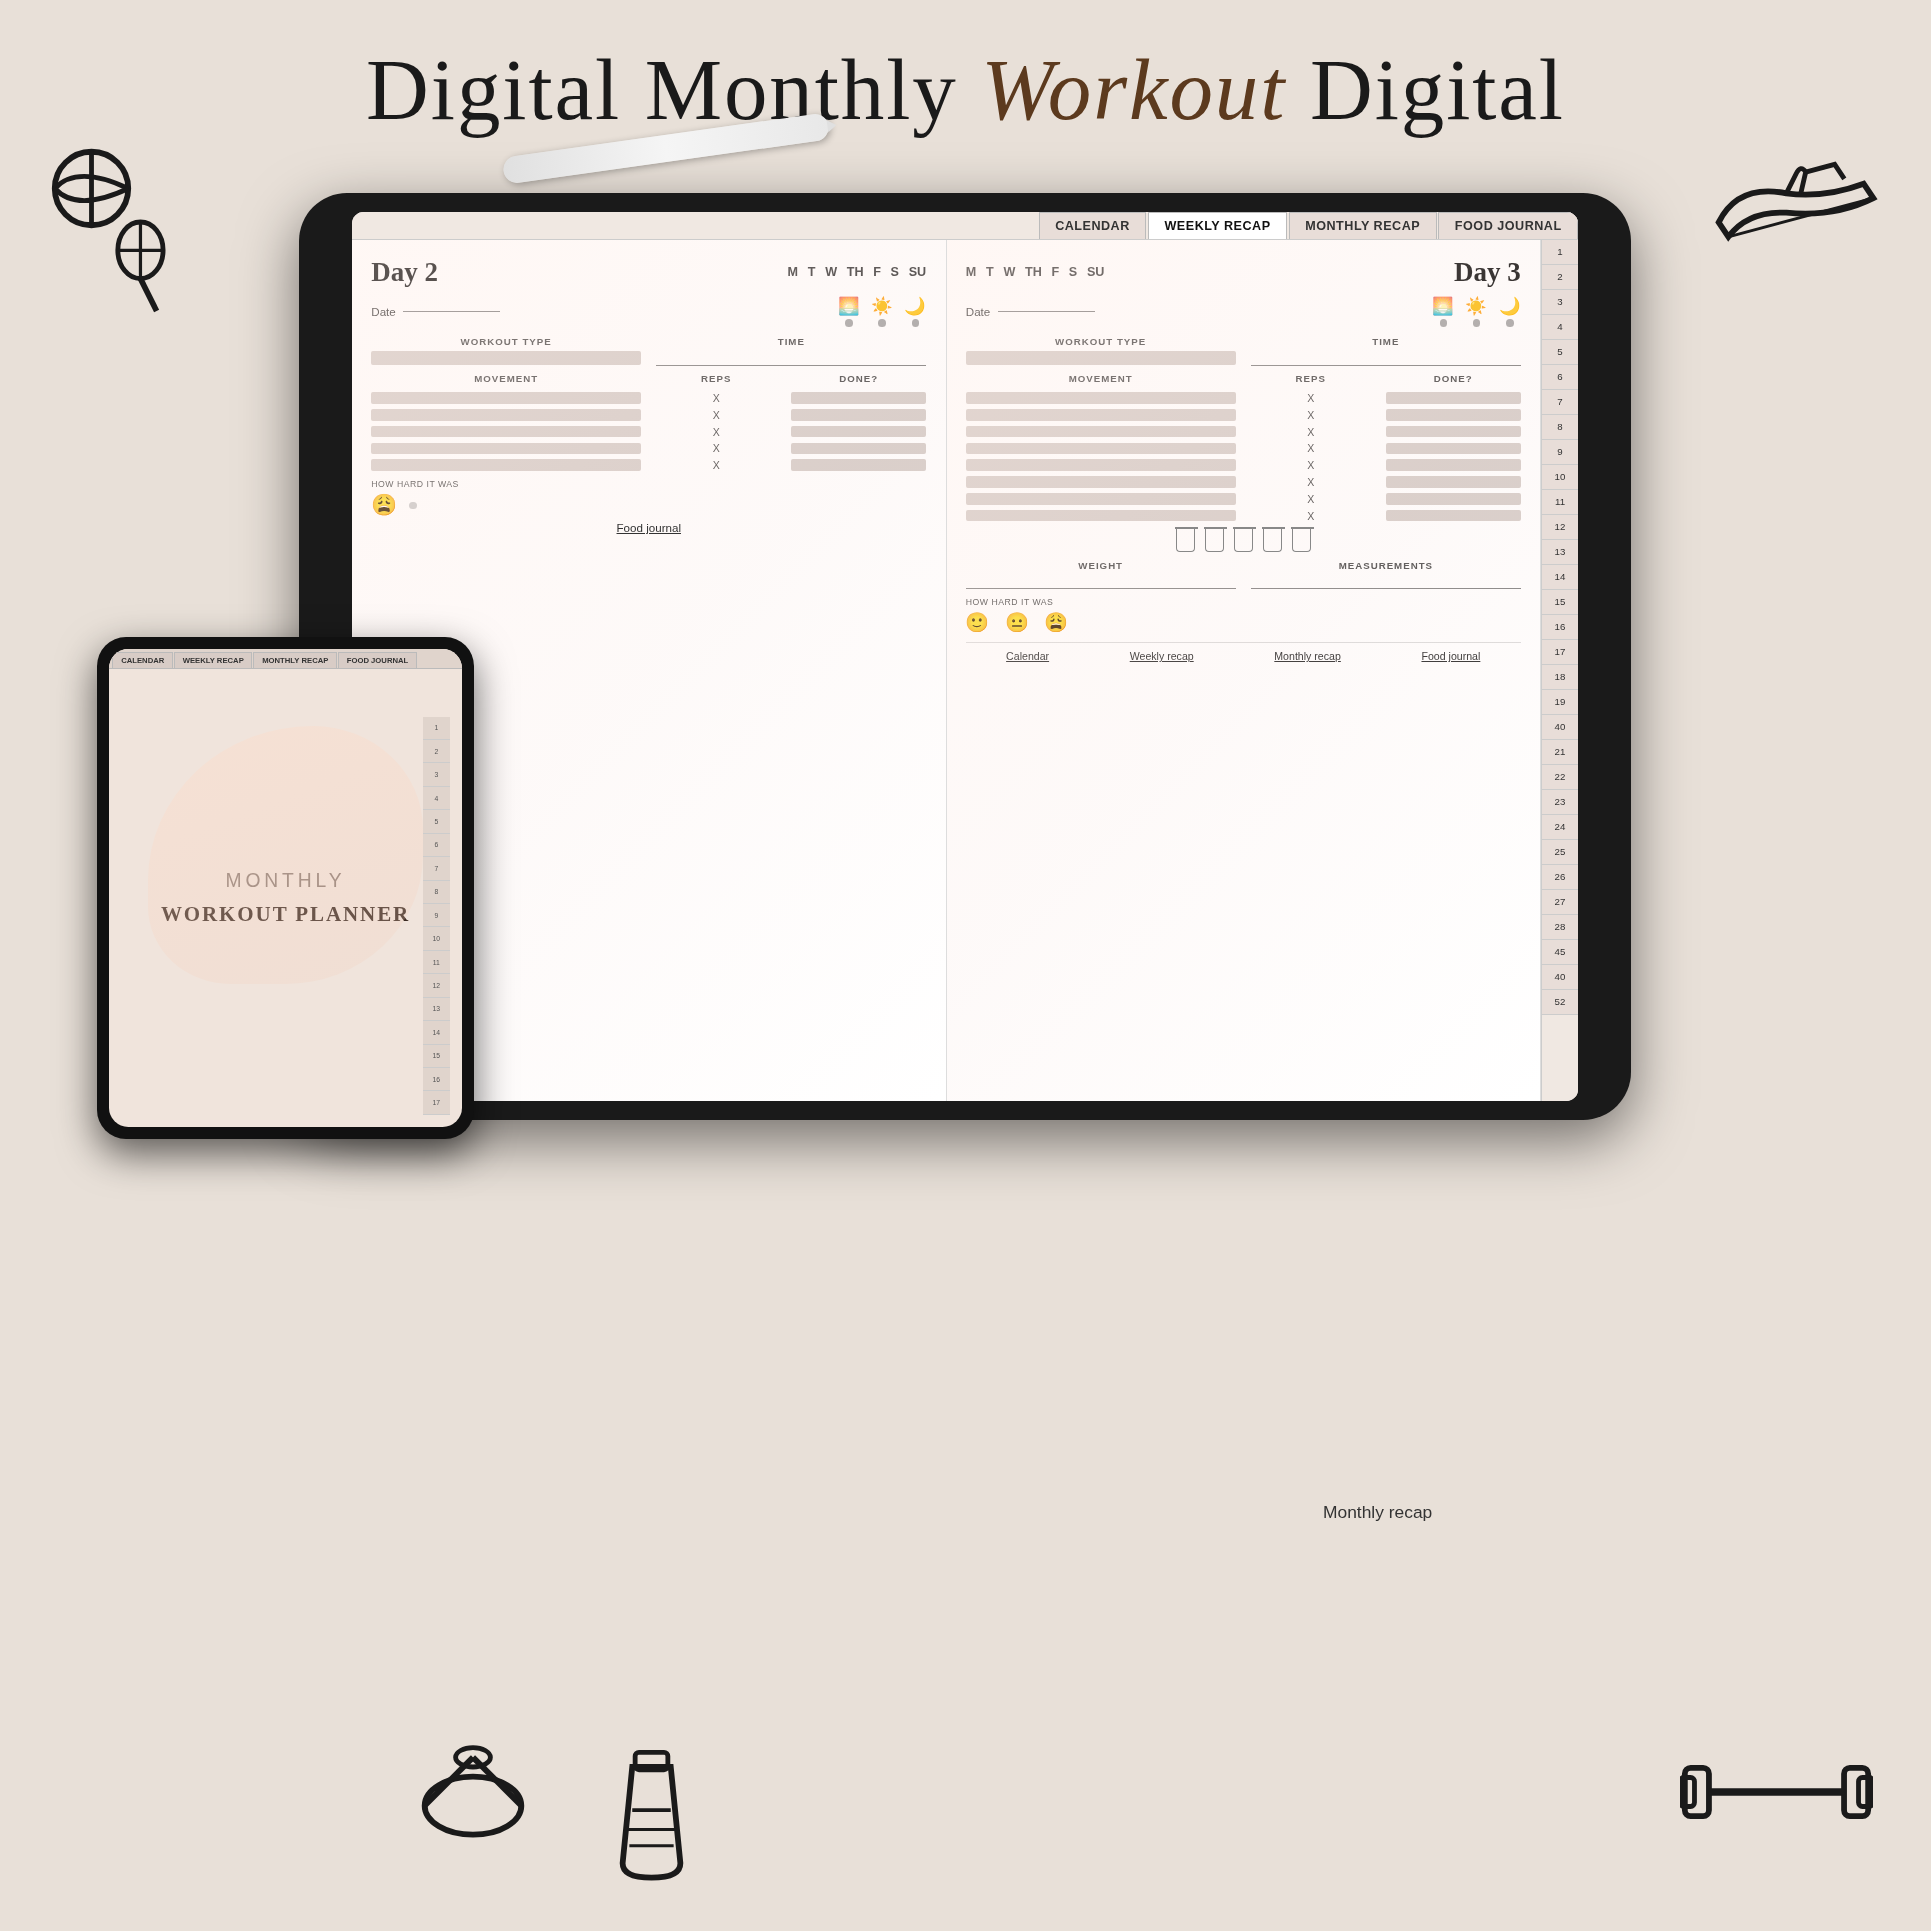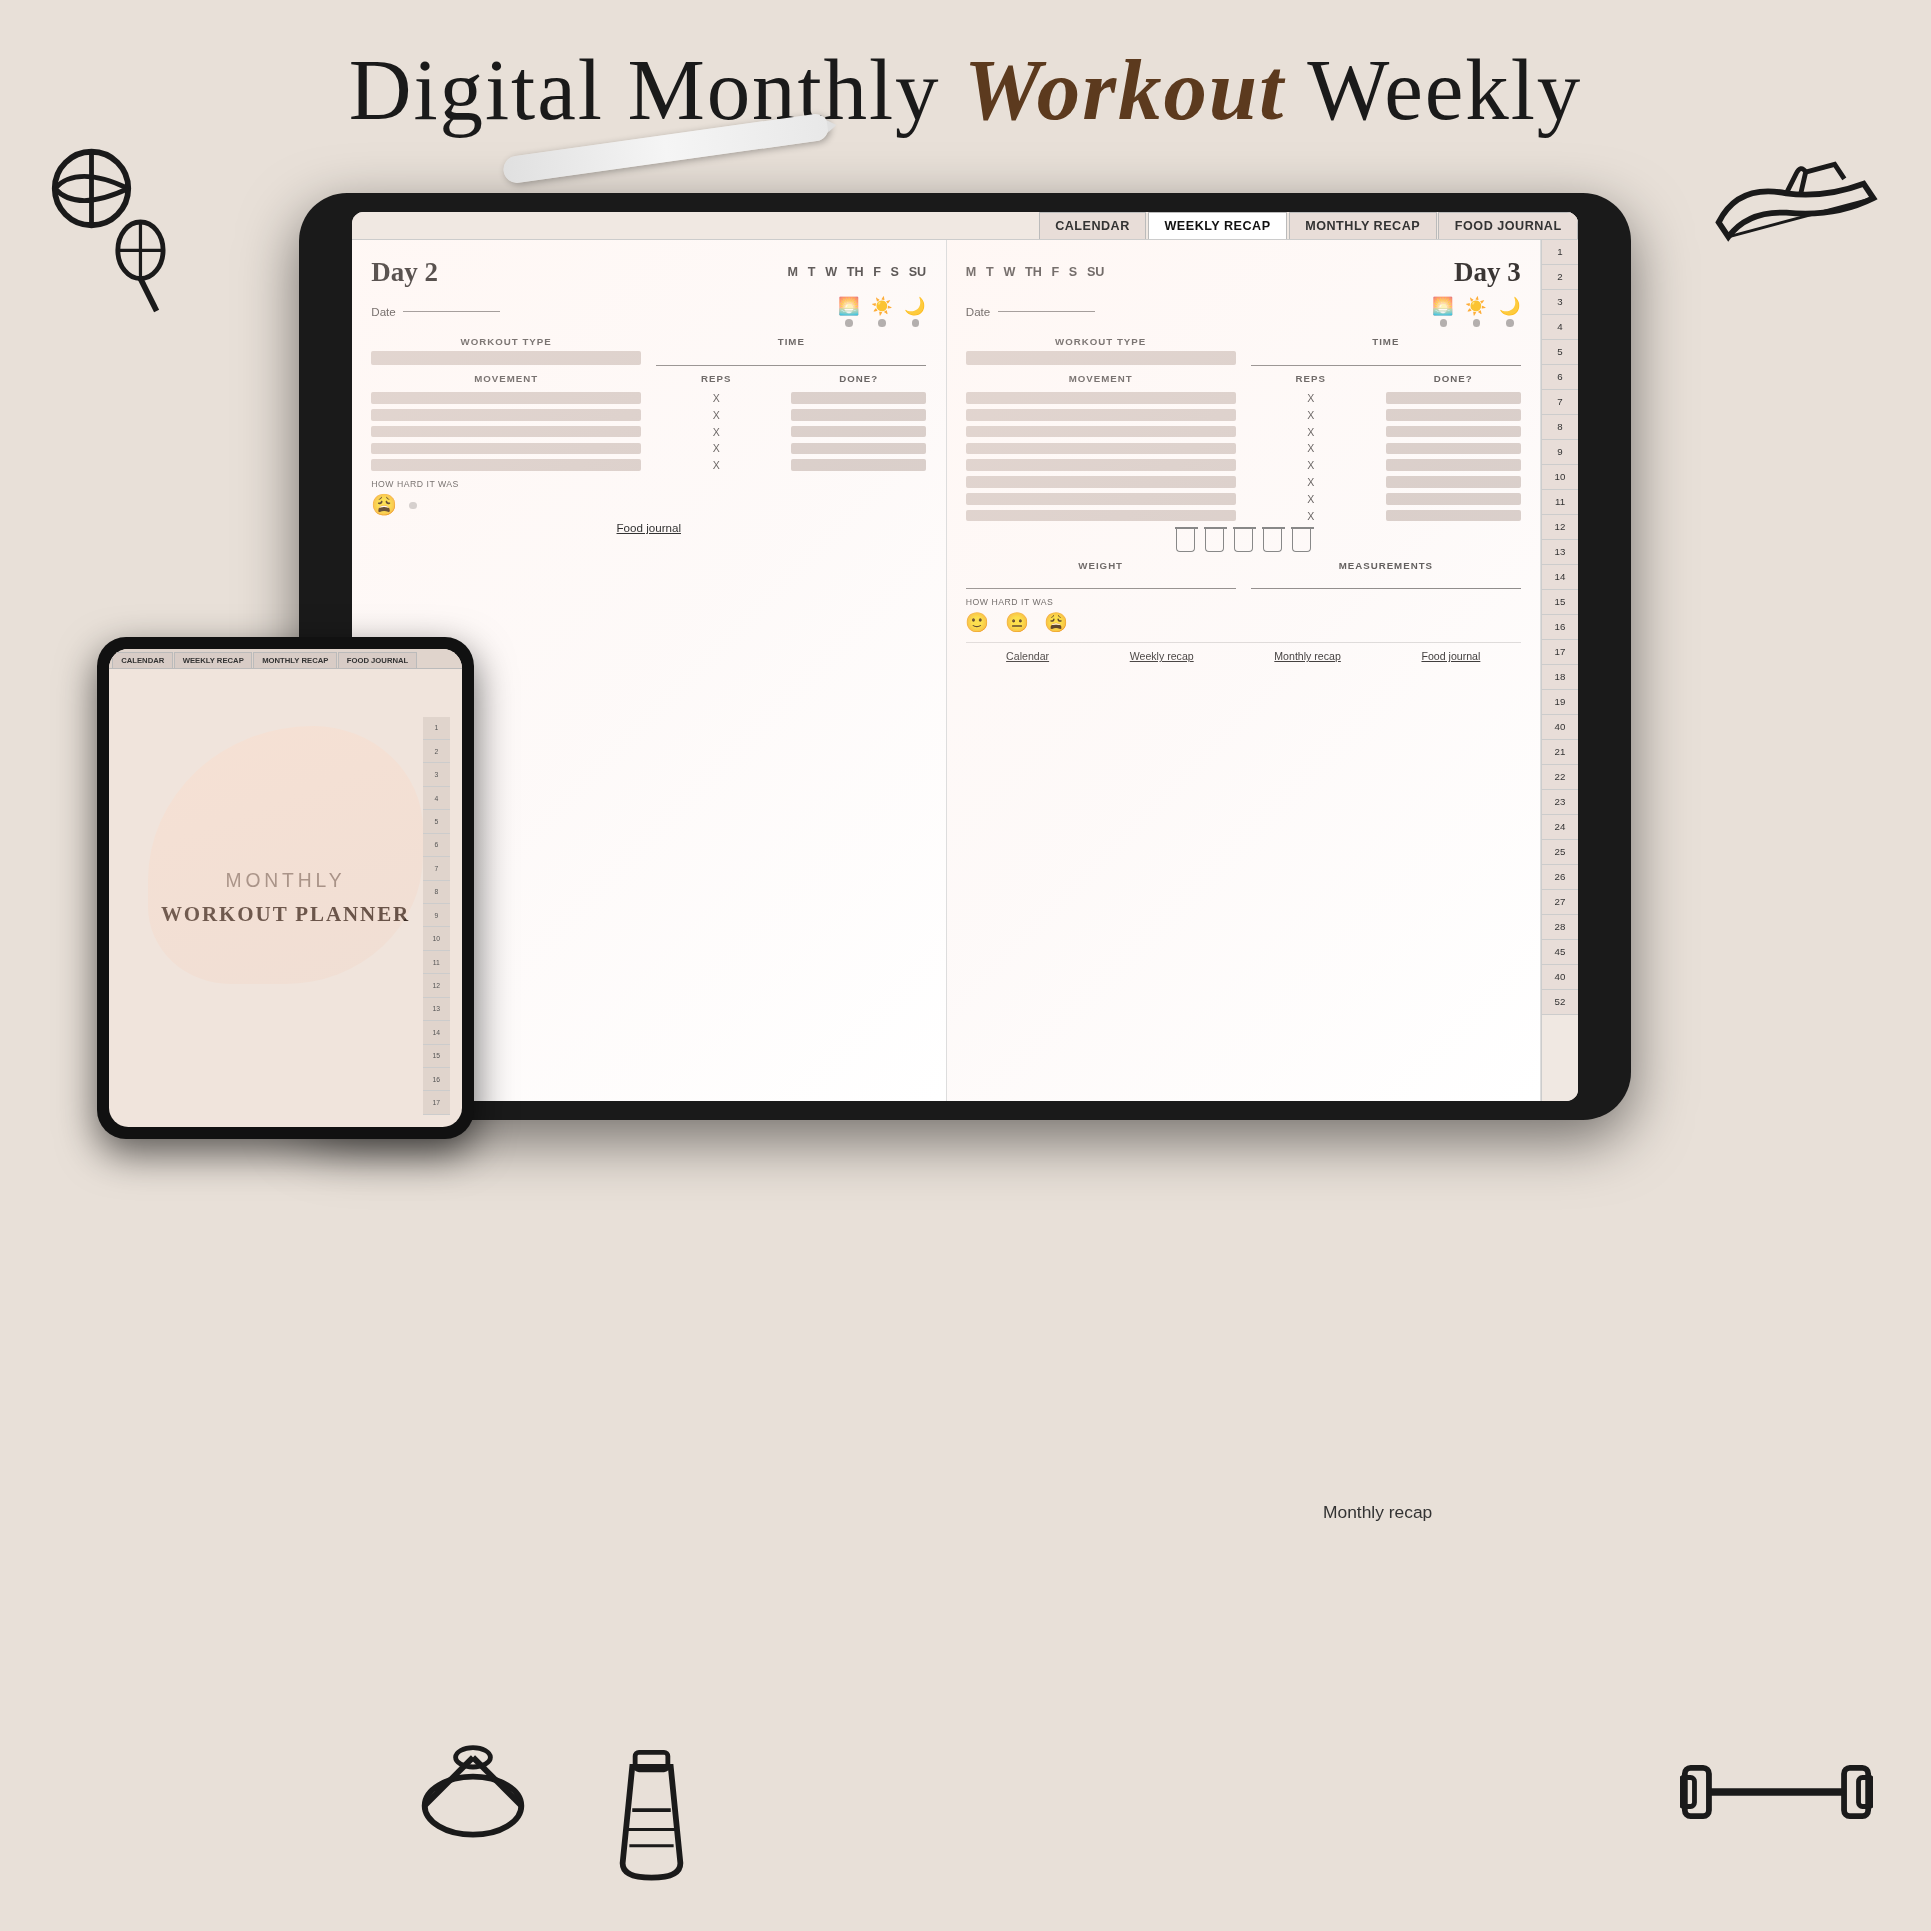--- a/index.html
+++ b/index.html
@@ -19,21 +19,21 @@
       left: 0;
       right: 0;
       text-align: center;
       font-size: 87px;
       color: #1a1a1a;
       letter-spacing: 1.9px;
       font-family: Georgia, serif;
       font-weight: normal;
     }
     .main-title .bold-italic {
-      font-weight: bold;
+      font-weight: normal;
       font-style: italic;
       color: #5c3a1e;
     }
 
     
     .tablet-large {
       position: absolute;
       top: 193px;
       left: 299px;
       width: 1332px;
@@ -511,21 +511,21 @@
       align-items: center;
     }
     .smiley {
       font-size: 19.3px;
     }
   </style>
 </head>
 <body>
 
 <div class="main-title">
-  <span>Digital Monthly </span><span class="bold-italic">Workout</span><span> Weekly</span>
+  <span>Digital Monthly </span><span class="bold-italic">Workout</span><span> Digital</span>
 </div>
 
 <div class="sport-icons-tl">
   <svg width="87" height="87" viewBox="0 0 90 90" class="deco">
     <circle cx="45" cy="45" r="38" stroke-width="6"></circle>
     <path d="M7 45 Q30 20 83 45" stroke-width="5"></path>
     <path d="M7 45 Q30 70 83 45" stroke-width="5"></path>
     <path d="M45 7 L45 83" stroke-width="5"></path>
   </svg>
   <svg width="77" height="97" viewBox="0 0 80 120" class="deco" style="margin-top:-19.3px;margin-left:58px;">

